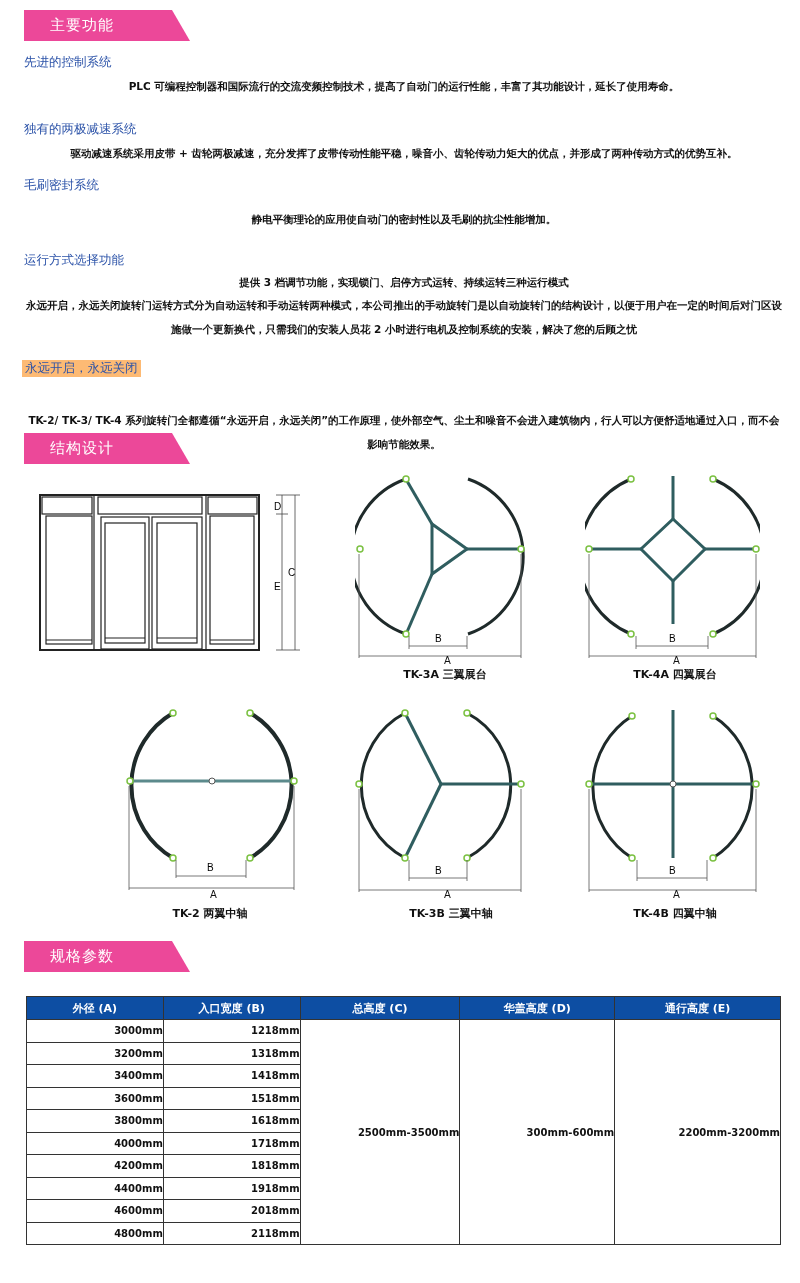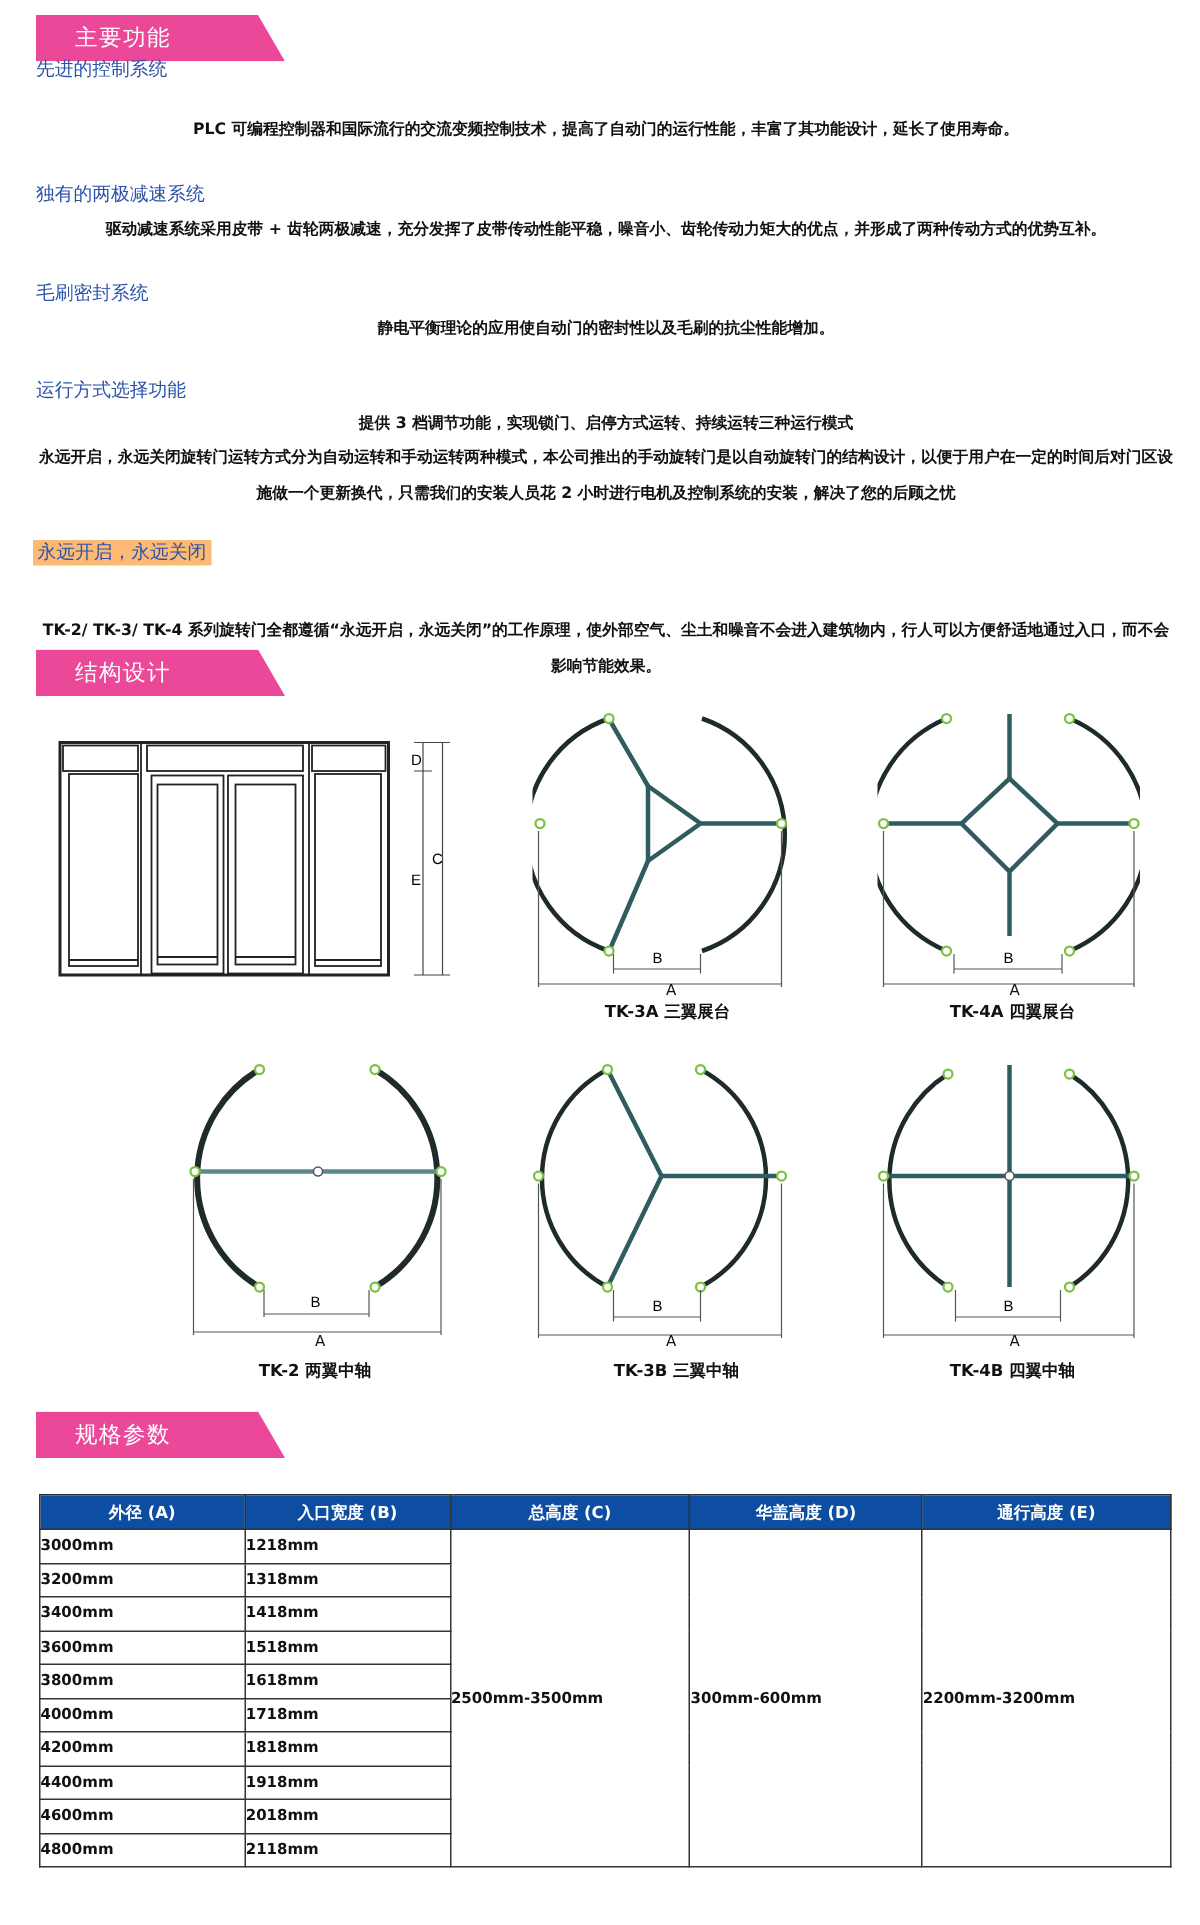--- a/index.html
+++ b/index.html
@@ -5,35 +5,35 @@
   * { box-sizing: border-box; margin: 0; padding: 0; }
   body { width: 800px; height: 1283px; background: #ffffff; font-family: "DejaVu Sans", "Liberation Sans", sans-serif; color: #111; position: relative; overflow: hidden; }
   .banner { position: absolute; left: 24px; height: 31px; width: 166px; background: #ec4899; clip-path: polygon(0 0, 148px 0, 166px 31px, 0 31px); color: #fff; font-size: 15px; line-height: 31px; padding-left: 26px; letter-spacing: 1px; }
   .sub { position: absolute; left: 24px; color: #2b52a8; font-size: 12.5px; font-weight: normal; }
   .sub.hl { background: #fdba74; padding: 0 3px; left: 22px; }
   .para { position: absolute; left: 24px; width: 760px; font-size: 10.5px; line-height: 24px; font-weight: bold; color: #111; text-align: center; }
   .diagram { position: absolute; }
   .diag-label { position: absolute; font-size: 11px; font-weight: bold; color: #111; text-align: center; width: 200px; }
   table.spec { position: absolute; left: 26px; top: 996px; width: 755px; border-collapse: collapse; font-size: 10px; }
   table.spec th { background: #0d4ea3; color: #fff; font-weight: bold; height: 23px; border: 1.5px solid #333; font-size: 11px; }
-  table.spec td { height: 22.5px; border: 1.5px solid #333; text-align: left; font-weight: bold; color: #111; }
+  table.spec td { height: 22.5px; border: 1.5px solid #333; text-align: right; font-weight: bold; color: #111; }
   table.spec td.merged { vertical-align: middle; }
 </style>
 </head>
 <body>
 
 <div class="banner" style="top:10px;">主要功能</div>
 
-<div class="sub" style="top:38px;">先进的控制系统</div>
+<div class="sub" style="top:54px;">先进的控制系统</div>
 <div class="para" style="top:74px;">PLC 可编程控制器和国际流行的交流变频控制技术，提高了自动门的运行性能，丰富了其功能设计，延长了使用寿命。</div>
 
 <div class="sub" style="top:121px;">独有的两极减速系统</div>
 <div class="para" style="top:141px;">驱动减速系统采用皮带 + 齿轮两极减速，充分发挥了皮带传动性能平稳，噪音小、齿轮传动力矩大的优点，并形成了两种传动方式的优势互补。</div>
 
-<div class="sub" style="top:187px;text-align:center;">毛刷密封系统</div>
+<div class="sub" style="top:177px;text-align:center;">毛刷密封系统</div>
 <div class="para" style="top:207px;">静电平衡理论的应用使自动门的密封性以及毛刷的抗尘性能增加。</div>
 
 <div class="sub" style="top:252px;">运行方式选择功能</div>
 <div class="para" style="top:270px;">提供 3 档调节功能，实现锁门、启停方式运转、持续运转三种运行模式</div>
 <div class="para" style="top:293px;">永远开启，永远关闭旋转门运转方式分为自动运转和手动运转两种模式，本公司推出的手动旋转门是以自动旋转门的结构设计，以便于用户在一定的时间后对门区设施做一个更新换代，只需我们的安装人员花 2 小时进行电机及控制系统的安装，解决了您的后顾之忧</div>
 
 <div class="sub hl" style="top:360px;">永远开启，永远关闭</div>
 <div class="para" style="top:380px;margin-top:28px;">TK-2/ TK-3/ TK-4 系列旋转门全都遵循“永远开启，永远关闭”的工作原理，使外部空气、尘土和噪音不会进入建筑物内，行人可以方便舒适地通过入口，而不会影响节能效果。</div>
 
 <div class="banner" style="top:433px;">结构设计</div>

